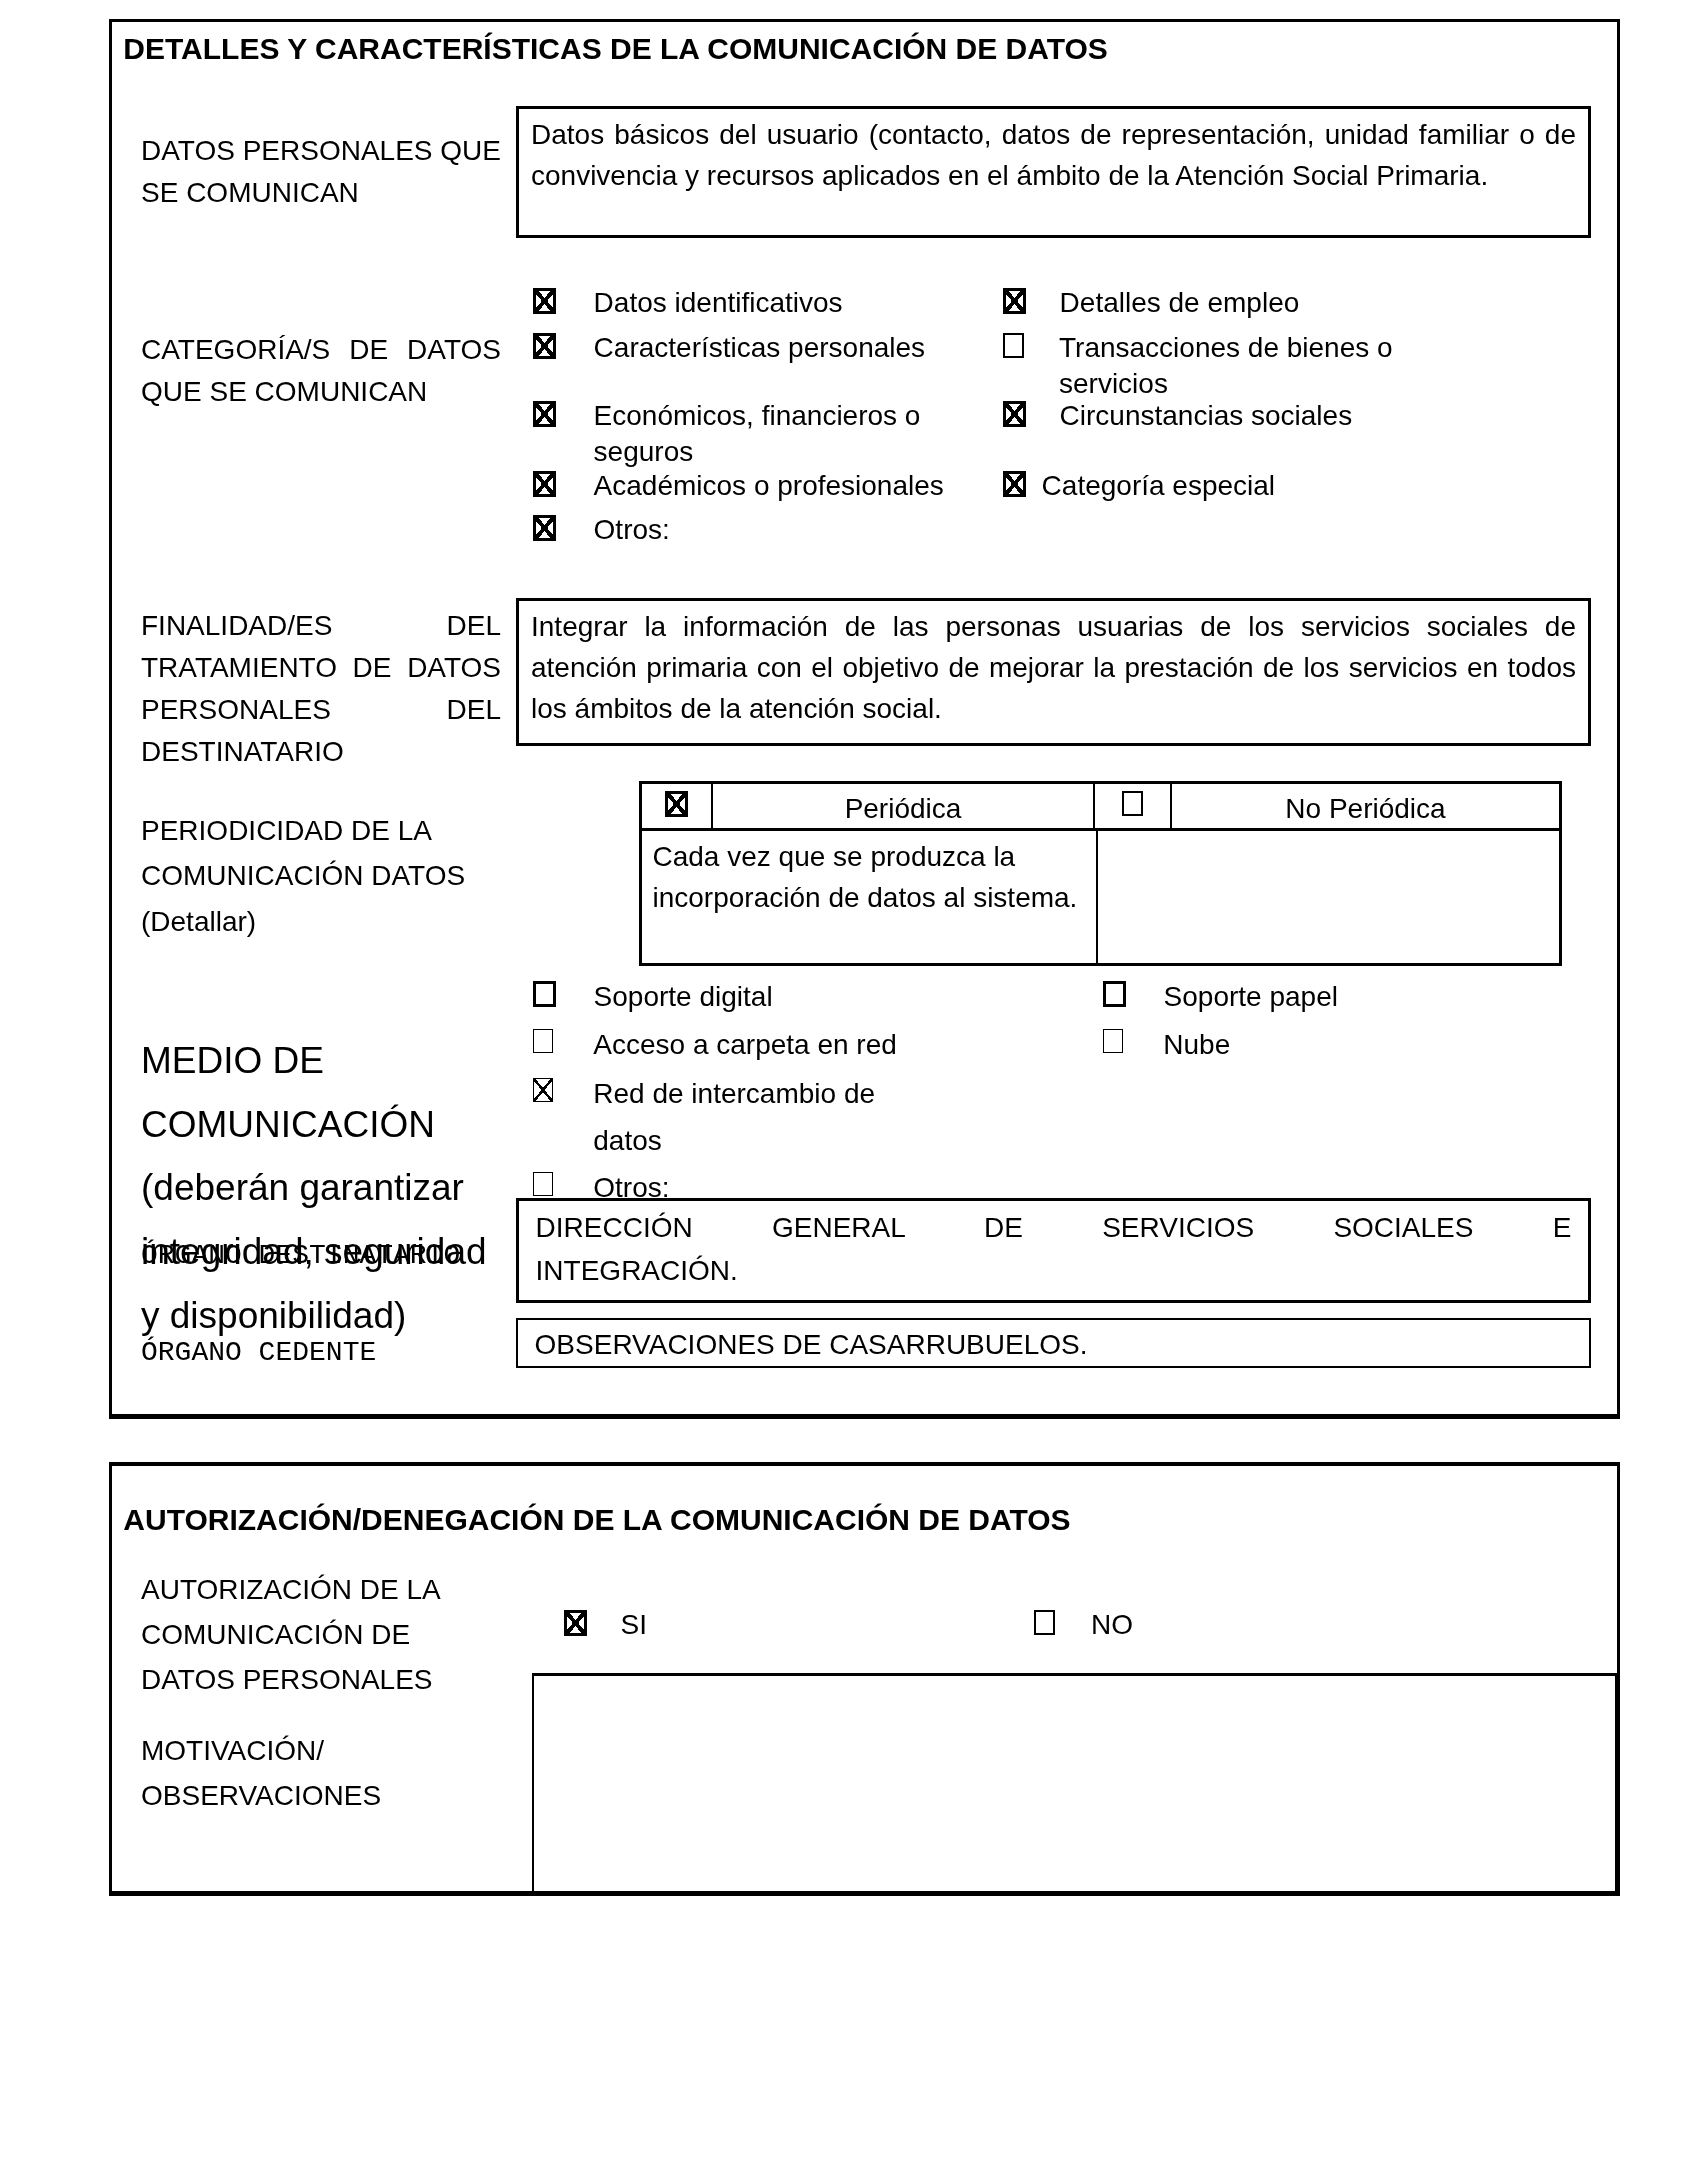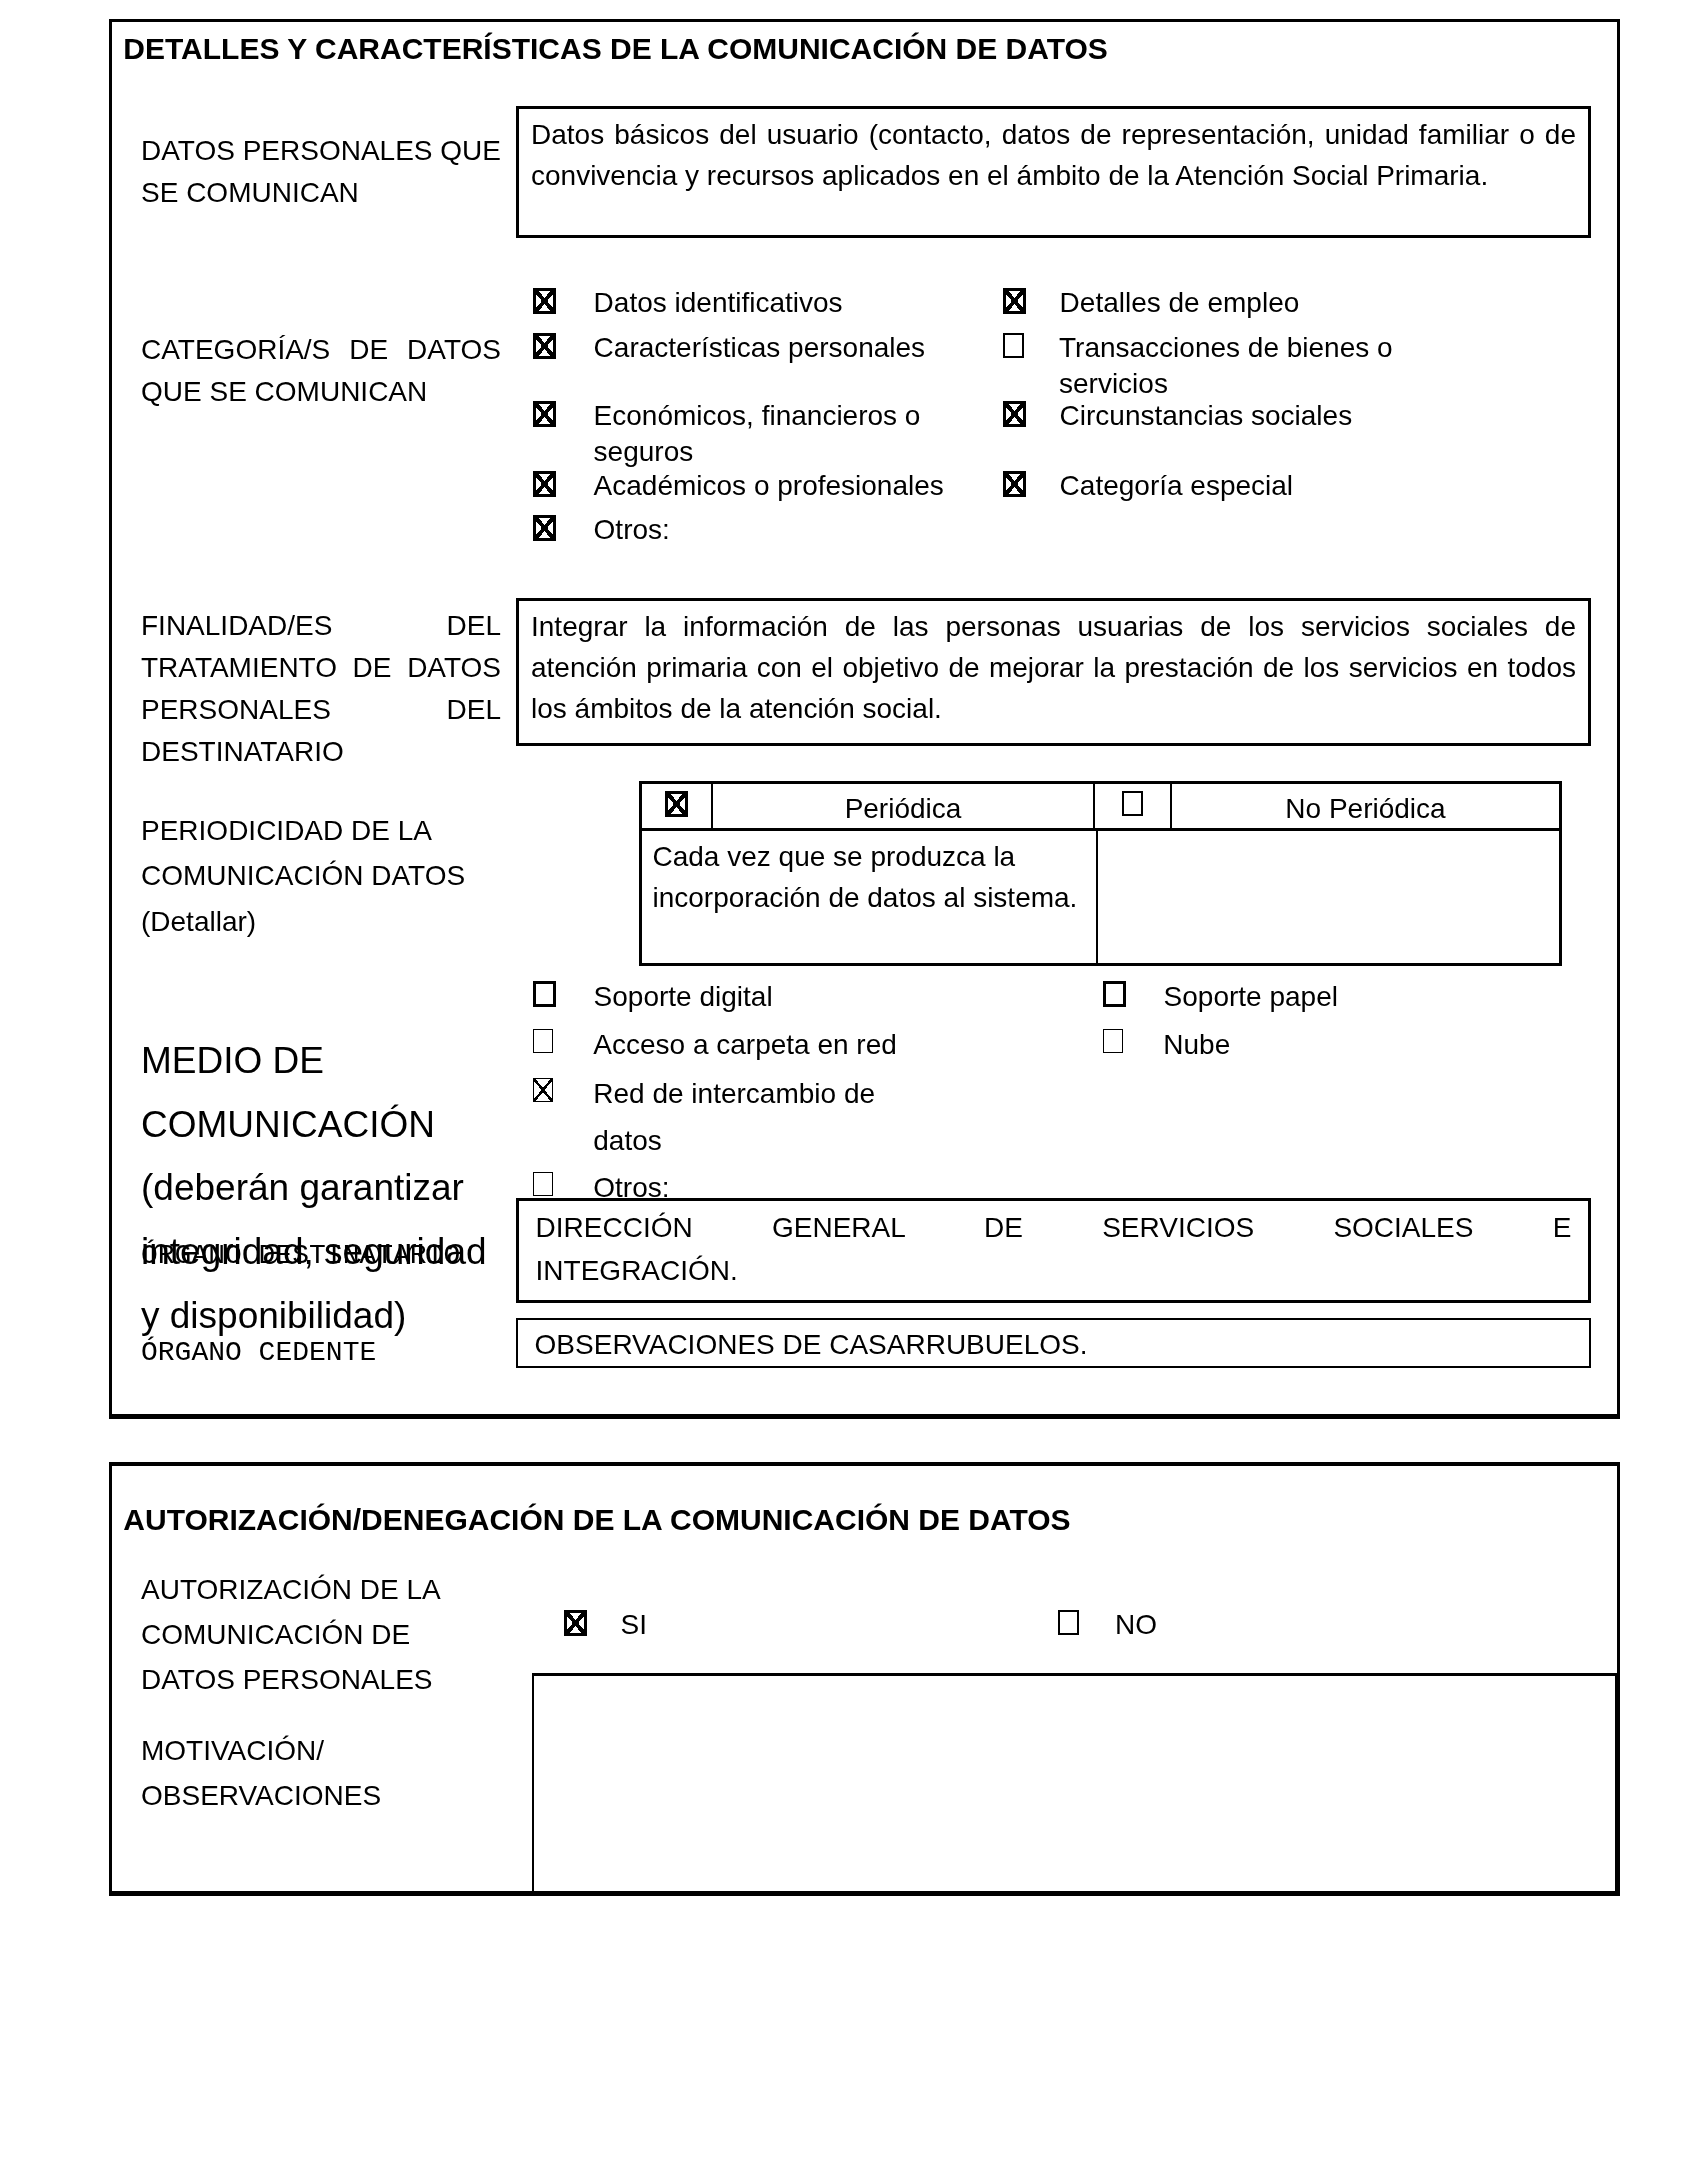--- a/index.html
+++ b/index.html
@@ -130,21 +130,21 @@
     <div class="opt" style="left:891px;top:308px;width:527px;">
       <span class="cb med" data-checked="false"></span>
       <span class="optlab" style="margin-left:35px;width:384px;">Transacciones de bienes o servicios</span>
     </div>
     <div class="opt" style="left:891px;top:376px;width:527px;">
       <span class="cb" data-checked="true"></span>
       <span class="optlab" style="margin-left:34px;width:391px;">Circunstancias sociales</span>
     </div>
     <div class="opt" style="left:891px;top:446px;width:527px;">
       <span class="cb" data-checked="true"></span>
-      <span class="optlab" style="margin-left:34px;width:391px;">Categoría especial</span>
+      <span class="optlab" style="margin-left:16px;width:391px;">Categoría especial</span>
     </div>
 
     <div class="lab jlab" style="left:29px;top:583px;">FINALIDAD/ES DEL TRATAMIENTO DE DATOS PERSONALES DEL DESTINATARIO</div>
     <div class="vbox" style="left:404px;top:576px;width:1075px;height:148px;">Integrar la información de las personas usuarias de los servicios sociales de atención primaria con el objetivo de mejorar la prestación de los servicios en todos los ámbitos de la atención social.</div>
 
     <div class="lab" style="left:29px;top:786px;line-height:1.62;">PERIODICIDAD DE LA COMUNICACIÓN DATOS (Detallar)</div>
     <div class="ptable">
       <div class="phead">
         <div class="phc pc1">
           <span class="cb" data-checked="true"></span>
@@ -200,21 +200,21 @@
   <div class="sect" style="left:109px;top:1462px;width:1511px;height:434px;border-top-width:4.5px;">
 
     <div class="sect-title" style="left:11.3px;top:32px;">AUTORIZACIÓN/DENEGACIÓN DE LA COMUNICACIÓN DE DATOS</div>
 
     <div class="lab" style="left:29px;top:102px;line-height:1.6;">AUTORIZACIÓN DE LA COMUNICACIÓN DE DATOS PERSONALES</div>
 
     <div class="opt" style="left:452px;top:141px;width:226px;">
       <span class="cb" data-checked="true"></span>
       <span class="optlab" style="margin-left:34px;">SI</span>
     </div>
-    <div class="opt" style="left:924px;top:141px;width:226px;padding-left:22px;">
+    <div class="opt" style="left:900px;top:141px;width:226px;padding-left:22px;">
       <span class="cb med" data-checked="false"></span>
       <span class="optlab" style="margin-left:36px;">NO</span>
     </div>
 
     <div class="lab" style="left:29px;top:263px;line-height:1.6;">MOTIVACIÓN/ OBSERVACIONES</div>
     <div class="vbox" style="left:420px;top:207px;width:1085px;height:221px;border-width:3px 2.3px 2.3px 2.3px;text-align:left;"></div>
 
   </div>
 
 </div>

